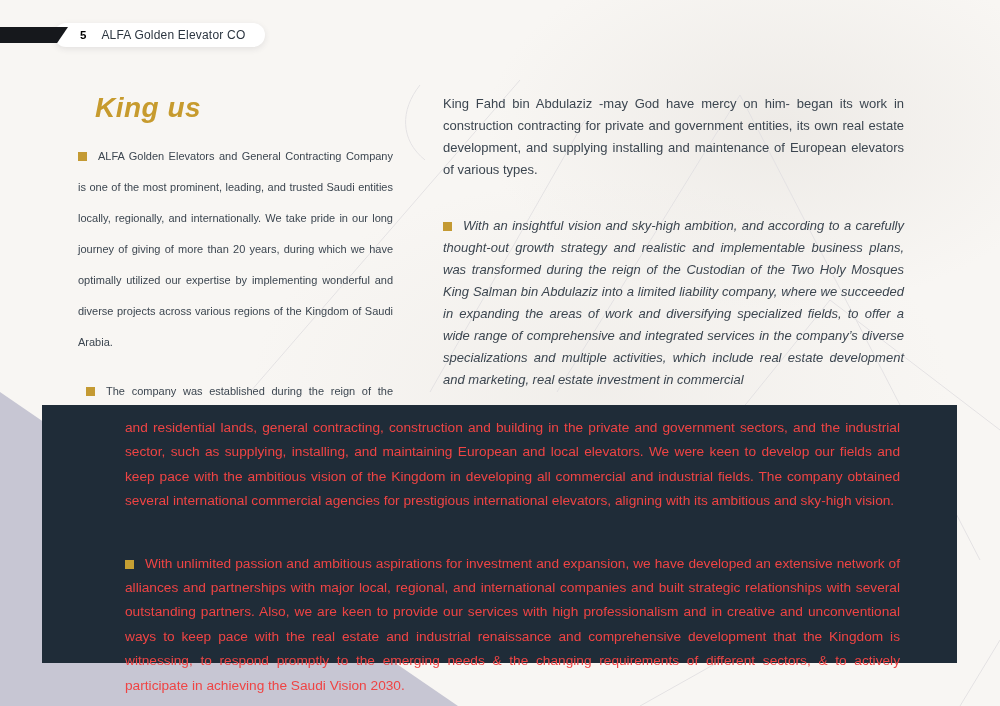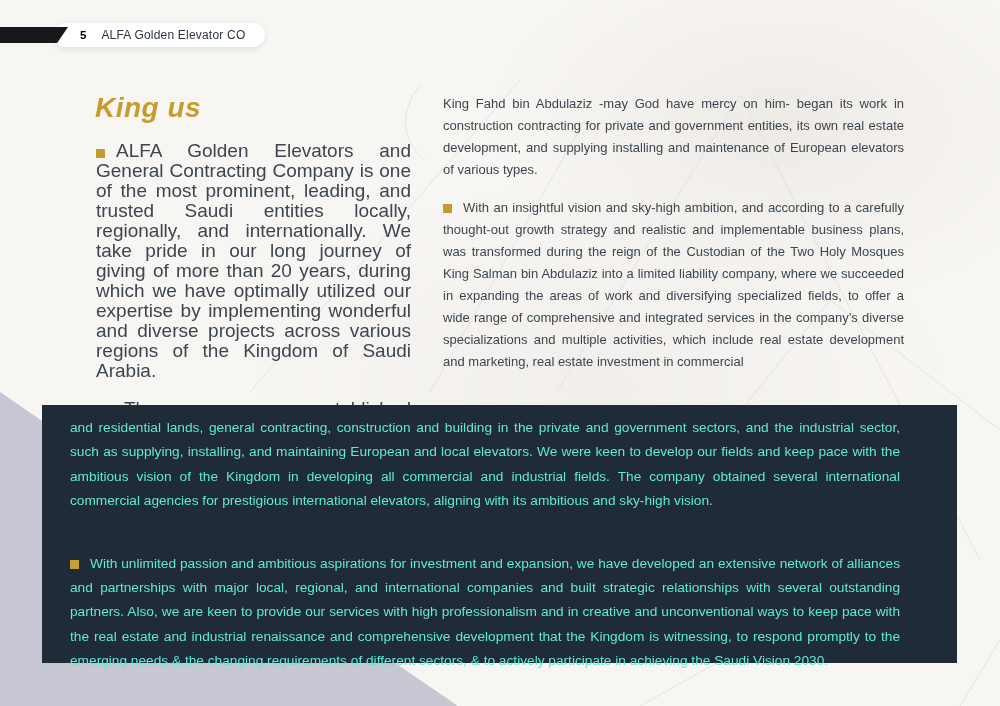--- a/index.html
+++ b/index.html
@@ -21,30 +21,30 @@
   .pill{position:absolute;left:54px;top:23px;height:24px;background:#ffffff;border-radius:13px;
         box-shadow:0 2px 6px rgba(40,40,60,.10);display:flex;align-items:center;
         padding:0 20px 0 26px;z-index:5;}
   .pill .num{color:#c4932;font-weight:bold;font-size:11.5px;margin-right:15px;}
   .pill .co{color:#2b3540;font-size:12px;letter-spacing:.2px;}
   
   .title{position:absolute;left:95px;top:92px;z-index:3;color:#c79b2e;
         font-size:28px;font-weight:800;font-style:italic;letter-spacing:.5px;}
   
   .col{position:absolute;z-index:3;color:#3c4650;text-align:justify;}
-  .col-left{left:96px;top:141px;width:315px;font-size:19px;line-height:20px;}
+  .col-left{left:78px;top:141px;width:315px;font-size:11px;line-height:31px;}
   .col-right{left:443px;top:93px;width:461px;font-size:13px;line-height:22px;}
   .col p{margin:0;}
   .col-left p + p{margin-top:18px;margin-left:8px;}
-  .col-right p + p{margin-top:16px;}
+  .col-right p + p{margin-top:34px;font-style:italic;}
   .bullet{display:inline-block;width:9px;height:9px;background:#c49a33;margin-right:11px;
         vertical-align:-1px;}
   
   .panel{position:absolute;left:42px;top:405px;width:915px;height:258px;background:#1f2c38;
-        z-index:4;box-sizing:border-box;padding:11px 57px 0 28px;color:#5eead4;
+        z-index:4;box-sizing:border-box;padding:11px 57px 0 83px;color:#ef4444;
         font-size:13.7px;line-height:24.4px;text-align:justify;}
   .panel p{margin:0;}
   .panel p + p{margin-top:38px;}
   .panel .bullet{background:#c6a033;vertical-align:-1px;}
 </style>
 </head>
 <body>
 
 <div class="page">
 

